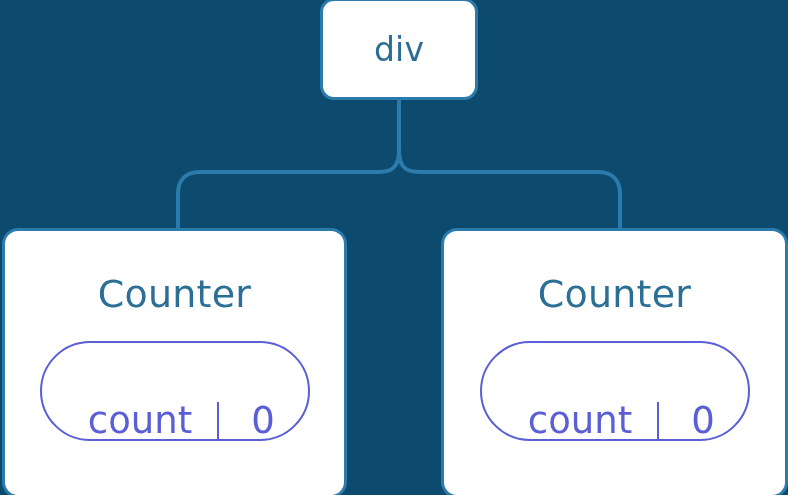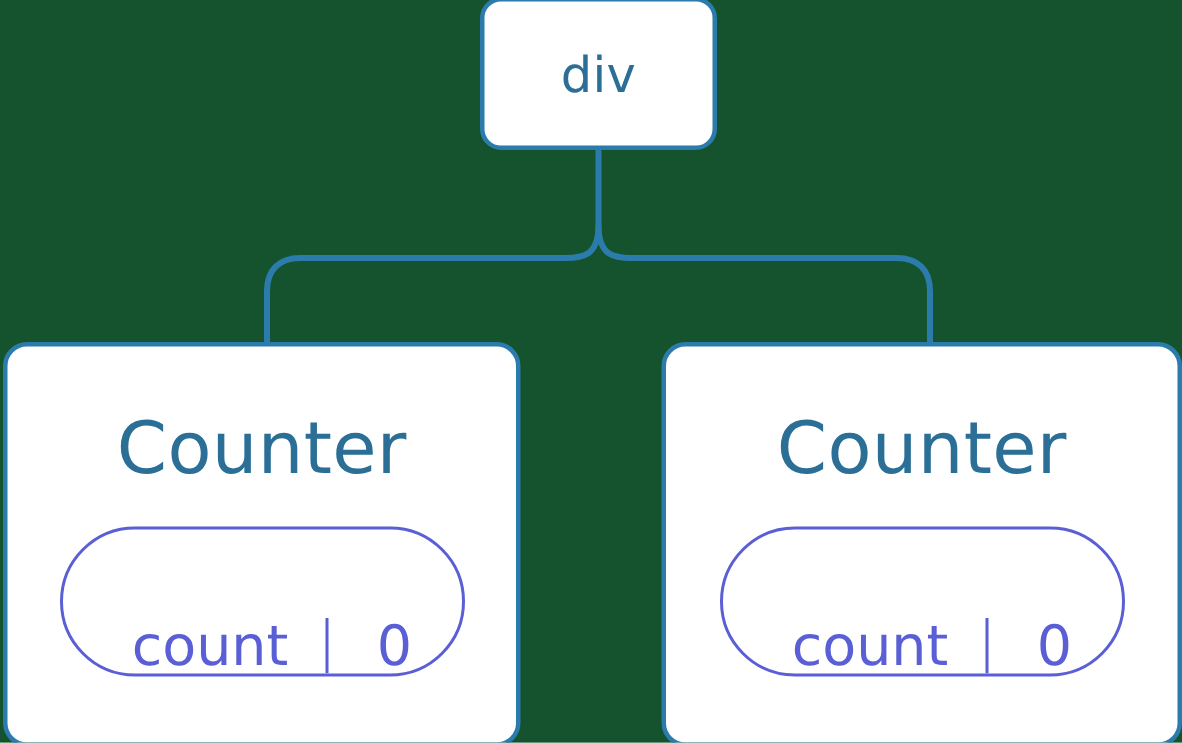--- a/index.html
+++ b/index.html
@@ -10,21 +10,21 @@
   body {
     width: 788px;
     height: 495px;
     overflow: hidden;
     font-family: "DejaVu Sans", "Liberation Sans", sans-serif;
   }
   #diagram-root {
     position: relative;
     width: 788px;
     height: 495px;
-    background: #14532d;
+    background: #0c4a6e;
   }
   #connector-layer {
     position: absolute;
     left: 0;
     top: 0;
     width: 788px;
     height: 495px;
     pointer-events: none;
   }
 
@@ -60,21 +60,21 @@
     top: 228px;
     height: 270px;
     border-radius: 16px;
     padding-top: 44px;
   }
   #node-counter-left  { left: 2px;   width: 345px; }
   #node-counter-right { left: 441px; width: 347px; }
 
   .node-title {
     color: #2c6f96;
-    font-size: 48px;
+    font-size: 38px;
     line-height: 1;
     letter-spacing: 0.2px;
   }
 
   
   .state-pill {
     margin-top: 28px;
     height: 100px;
     display: flex;
     align-items: flex-end;

